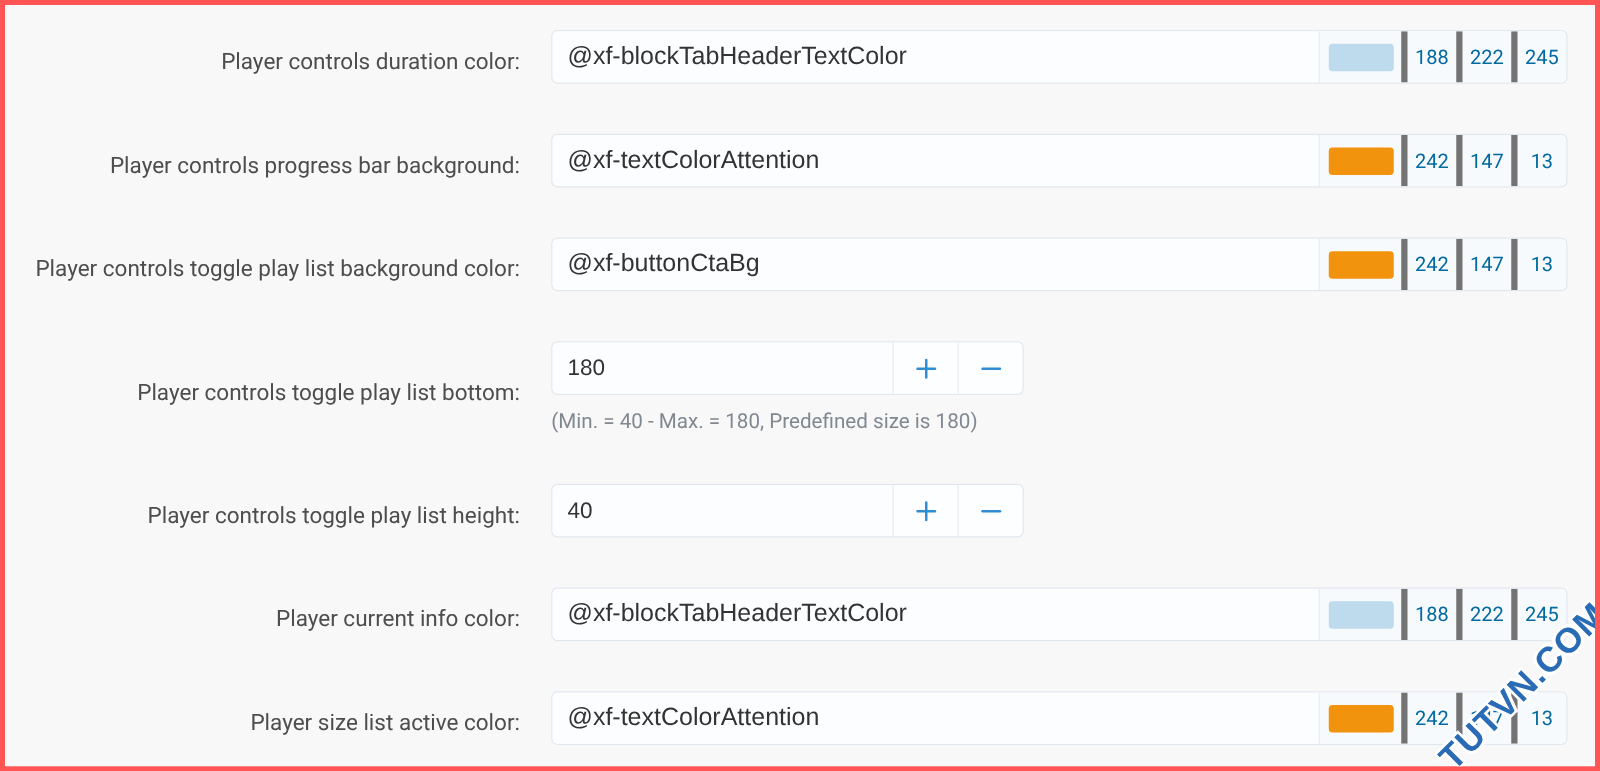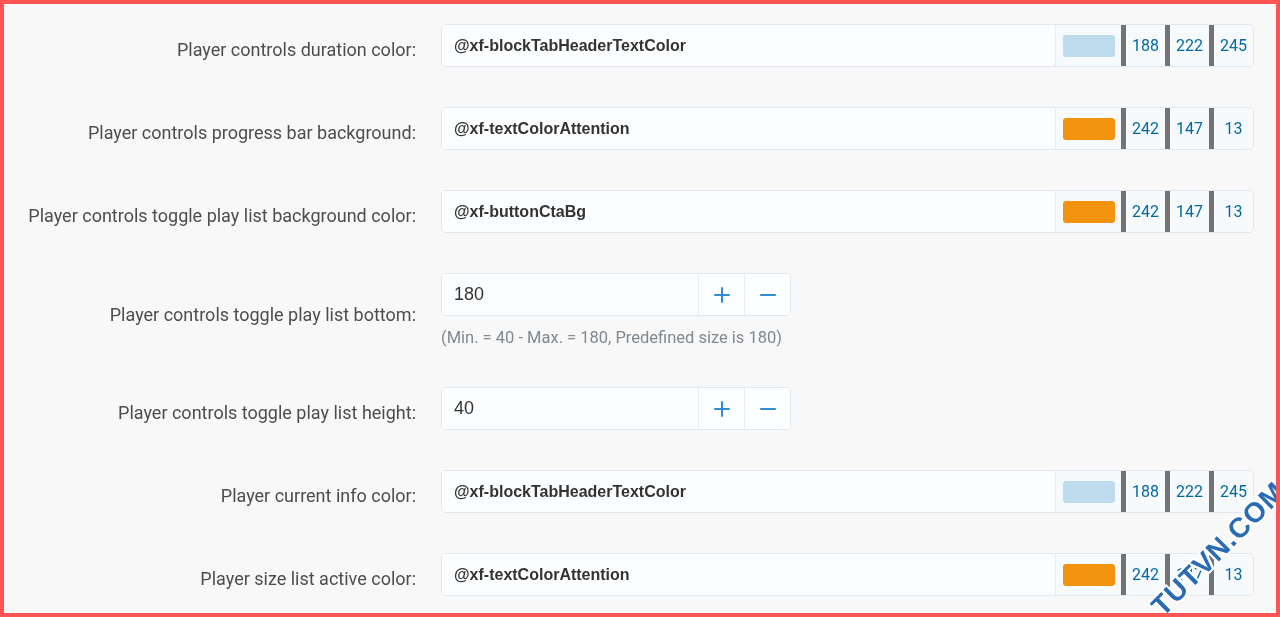--- a/index.html
+++ b/index.html
@@ -4,26 +4,26 @@
 <style>
   * { box-sizing: border-box; margin: 0; padding: 0; }
   html, body { width: 1280px; height: 617px; overflow: hidden; font-family: -apple-system, BlinkMacSystemFont, "Segoe UI", Roboto, Arial, sans-serif; }
   body { border: 4px solid #ff5555; background: #f8f8f8; padding: 0; position: relative; }
   .page { display: flex; flex-direction: column; padding: 8px 0 0 0; height: 100%; background: #f8f8f8; }
   .row { display: flex; align-items: center; margin: 12px 0 28px 0; }
   .label-col { width: 412px; text-align: right; padding-right: 0; padding-top: 8px; font-size: 18px; color: #4d4d4d; font-weight: 400; }
   .control-col { flex: 1; padding-left: 25px; padding-right: 22px; }
   
   .color-group { display: flex; align-items: stretch; height: 43px; border: 1px solid #e0e7ef; border-radius: 5px; overflow: hidden; background: #fff; }
-  .color-group .txt { flex: 1; border: none; padding: 0 12px; font-size: 16px; color: #333; background: #fbfdff; outline: none; font-weight: bold; }
+  .color-group .txt { flex: 1; border: none; padding: 0 12px; font-size: 20px; color: #333; background: #fbfdff; outline: none; }
   .swatch { width: 66px; border-left: 1px solid #e6ecf2; display: flex; align-items: center; justify-content: center; background: #f7fafc; }
   .swatch-inner { width: 52px; height: 22px; border-radius: 3px; }
   .rgb { width: 44px; border-left: 5px solid #737373; display: flex; align-items: center; justify-content: center; font-size: 16px; color: #0369a1; background: #f7fafc; }
   
-  .num-group { display: flex; align-items: stretch; height: 43px; width: 350px; border: 1px solid #e0e7ef; border-radius: 5px; overflow: hidden; background: #fff; }
+  .num-group { display: flex; align-items: stretch; height: 43px; width: 378px; border: 1px solid #e0e7ef; border-radius: 5px; overflow: hidden; background: #fff; }
   .num-group .num { flex: 1; border: none; padding: 0 12px; font-size: 18px; color: #333; background: #fbfdff; outline: none; }
   .step { width: 52px; border-left: 1px solid #e6ecf2; display: flex; align-items: center; justify-content: center; cursor: pointer; background: #fdfeff; }
   .step svg { display: block; }
   .hint { margin-top: 12px; font-size: 16.5px; color: #808890; }
   
   .wm { position: absolute; right: -30px; bottom: 48px; transform: rotate(-45deg); font-family: Arial, sans-serif; font-weight: 900; font-size: 28px; color: #2a6bb5; letter-spacing: 1px; white-space: nowrap; pointer-events: none; text-shadow: 2px 2px 0 #fff, -2px -2px 0 #fff, 2px -2px 0 #fff, -2px 2px 0 #fff; }
 </style>
 </head>
 <body>
 

